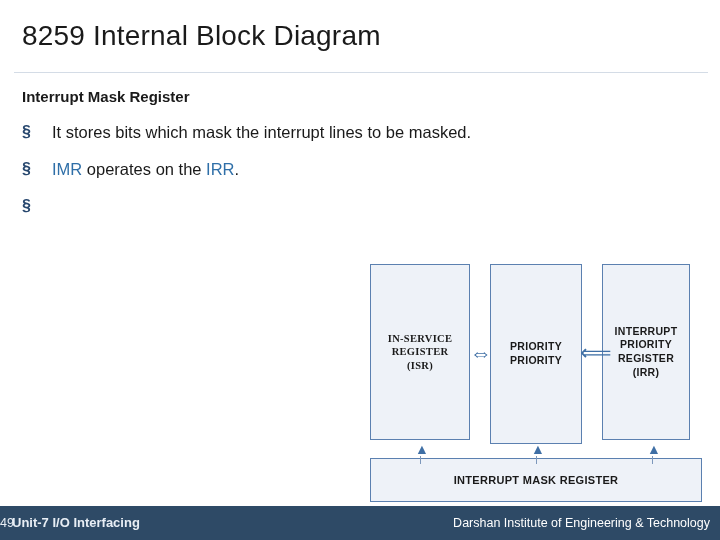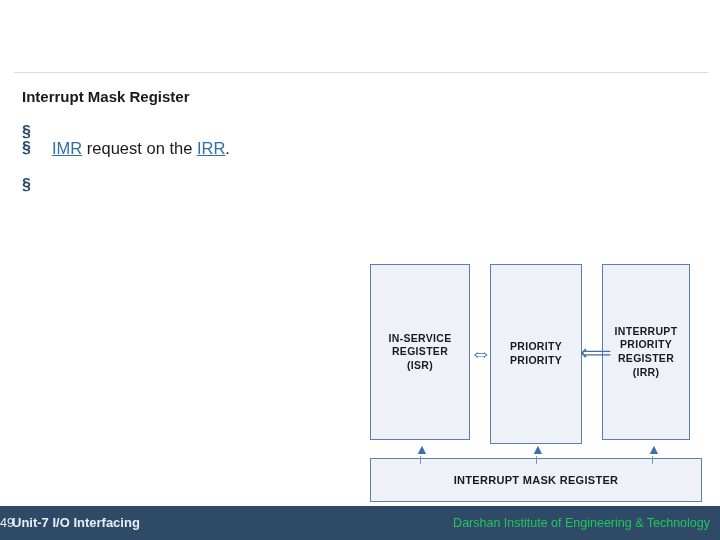--- a/index.html
+++ b/index.html
@@ -61,21 +61,20 @@
   .bullet .marker {
     position: absolute;
     left: 0;
     top: 0;
     font-size: 16px;
     color: #27476e;
     font-weight: bold;
   }
   .hl {
     color: #2f6fa8;
-    text-decoration: underline;
   }
   
   .diagram {
     position: absolute;
     left: 360px;
     top: 258px;
     width: 352px;
     height: 254px;
   }
   .box {
@@ -93,20 +92,21 @@
   }
   .box .lines {
     line-height: 1.3;
     font-size: 10.5px;
   }
   .box-isr {
     left: 10px;
     top: 6px;
     width: 100px;
     height: 176px;
+    font-family: Liberation Serif, serif;
   }
   .box-pr {
     left: 130px;
     top: 6px;
     width: 92px;
     height: 180px;
   }
   .box-irr {
     left: 242px;
     top: 6px;
@@ -185,41 +185,43 @@
     top: 10px;
     text-align: left;
     font-size: 12.5px;
     color: #e8eef5;
   }
   .footer-right {
     position: absolute;
     right: 10px;
     top: 10px;
     font-size: 12.5px;
-    color: #22c55e;
+    color: #ffffff;
   }
 </style>
 </head>
 <body>
 
 <div class="slide">
 
+  <div class="title">8259 Internal Block Diagram</div>
   <div class="title-rule"></div>
 
   <div class="subhead">Interrupt Mask Register</div>
 
   <div class="bullets">
 
     <div class="bullet">
       <span class="marker">§</span>
+      <span>It stores bits which mask the interrupt lines to be masked.</span>
     </div>
 
     <div class="bullet">
       <span class="marker">§</span>
-      <span class="hl">IMR</span><span> request on the </span><span class="hl">IRR</span><span>.</span>
+      <span class="hl">IMR</span><span> operates on the </span><span class="hl">IRR</span><span>.</span>
     </div>
 
     <div class="bullet">
       <span class="marker">§</span>
     </div>
 
   </div>
 
   <div class="diagram">
 

